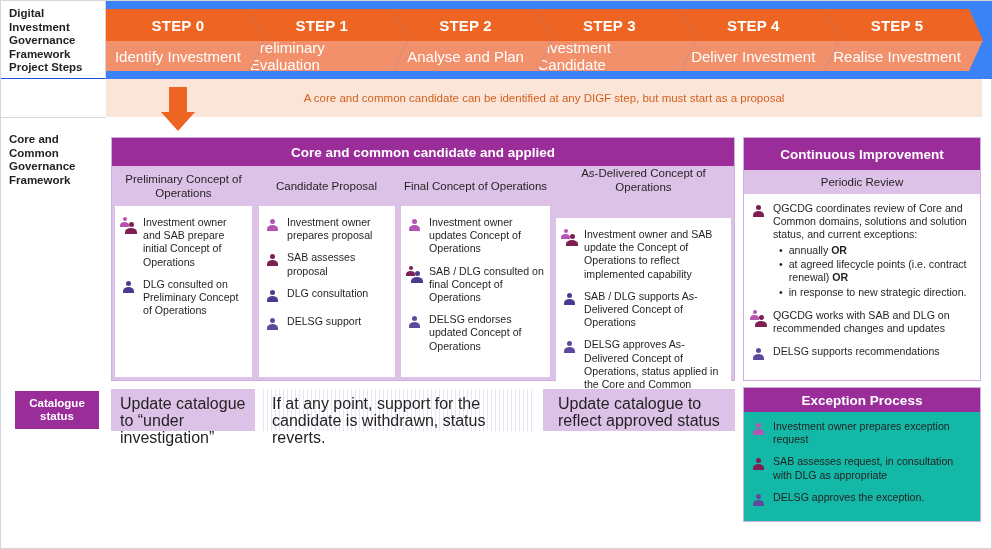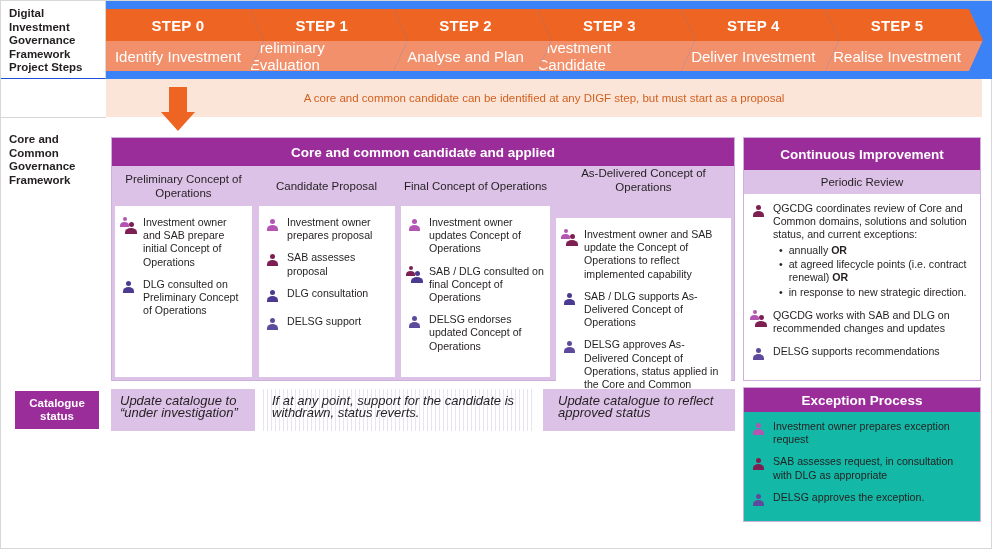--- a/index.html
+++ b/index.html
@@ -113,21 +113,21 @@
   #exc-panel > .panel-title { height:24px; font-size:13.5px; }
   .exc-body { padding:8px 8px 0 6px; }
 
   
   .cat-label {
     position:absolute; left:14px; top:390px; width:84px; height:38px;
     background:#9b2d9b; color:#fff; font-weight:bold; font-size:11.5px; line-height:13.5px;
     display:flex; align-items:center; justify-content:center; text-align:center;
   }
   .cat-box { position:absolute; top:388px; height:42px; padding:6px 9px; }
-  .cat-box .t { font-style:italic; font-size:13px; line-height:12px; color:#231f20; }
+  .cat-box .t { font-size:16px; line-height:17px; color:#231f20; }
   #cat-1 { left:110px; width:144px; background:#ddc2e8; }
   #cat-2 { left:262px; width:272px;
     background:
       repeating-linear-gradient(90deg,#e9e4f2 0px,#e9e4f2 1px,#ffffff 1px,#ffffff 4px);
   }
   #cat-3 { left:542px; width:192px; background:#ddc2e8;padding-left:15px; }
 </style>
 </head>
 <body>
 

